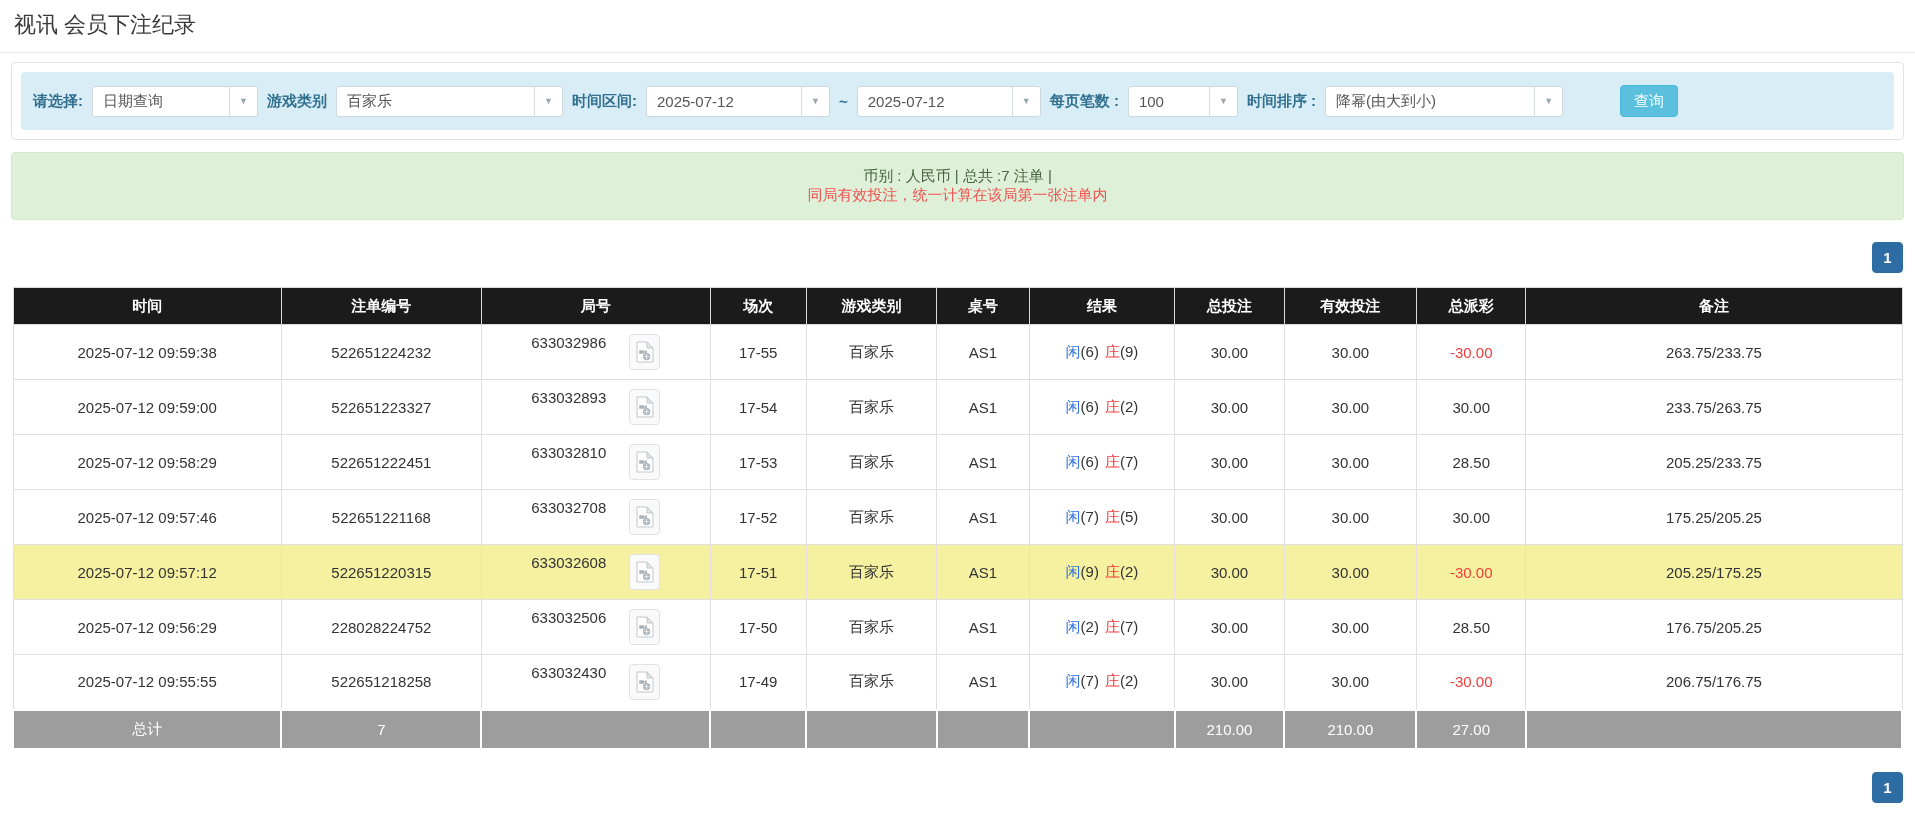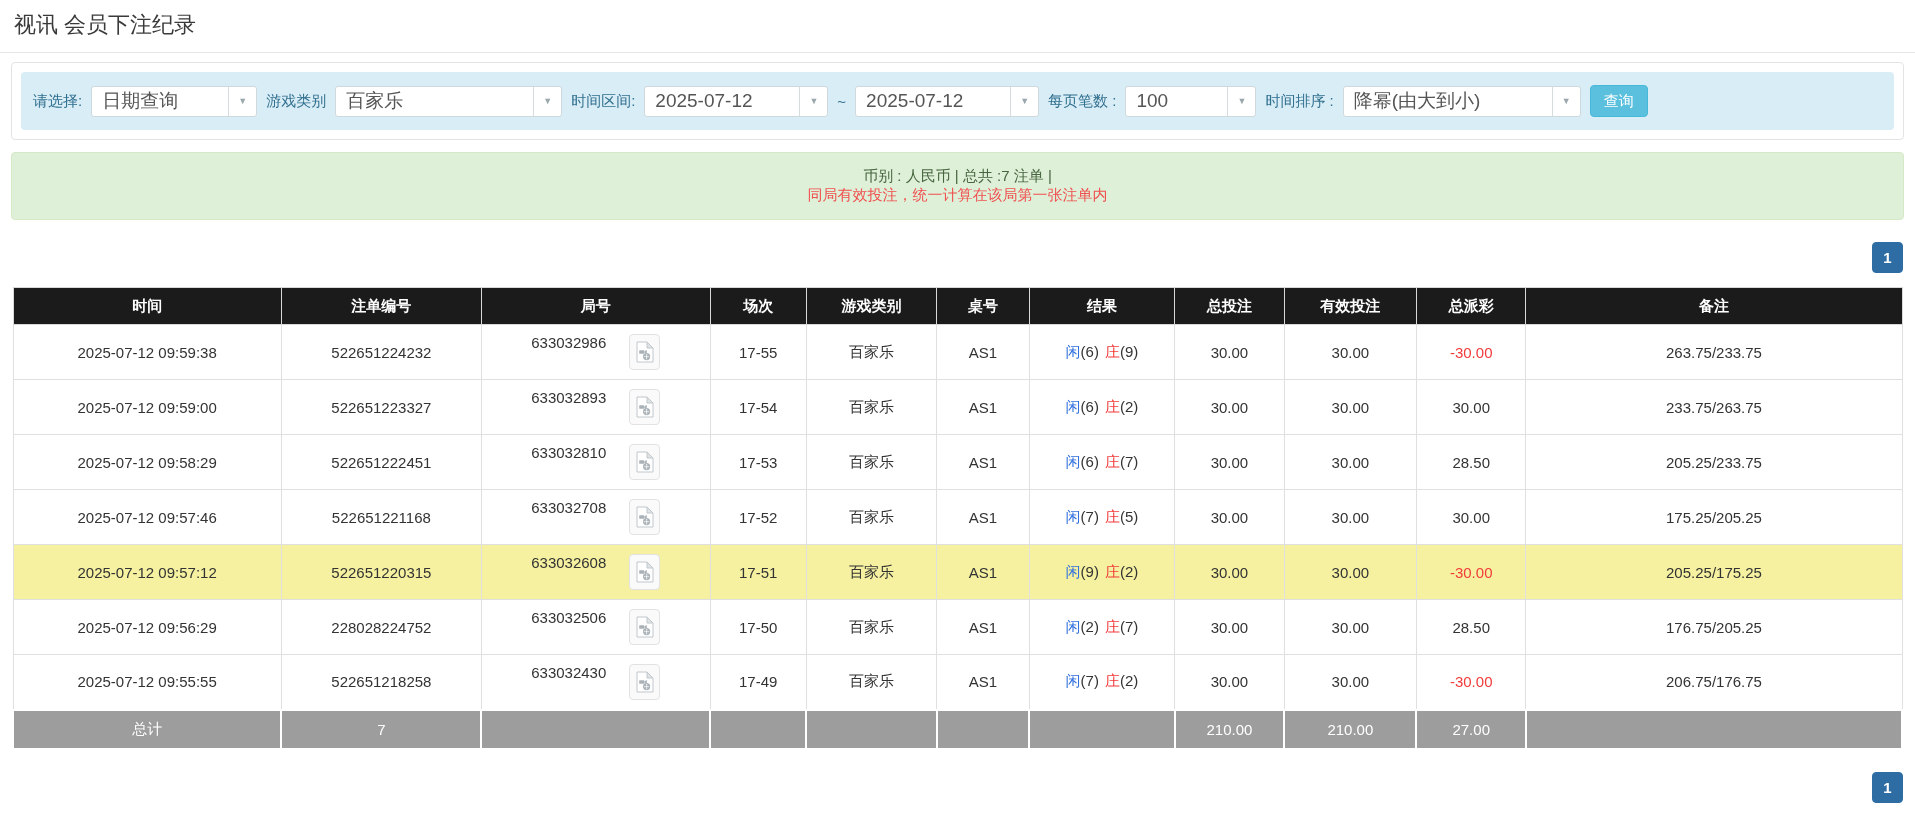--- a/index.html
+++ b/index.html
@@ -6,27 +6,27 @@
   html,body { margin:0; padding:0; background:#fff; width:1915px; height:818px; overflow:hidden;
     font-family:"Liberation Sans","DejaVu Sans",sans-serif; }
 
   
   .page-header { padding:10px 14px 12px 14px; border-bottom:1px solid #e7e7e7; }
   .page-title { font-size:22px; color:#3a3a3a;margin-top:34px; }
 
   
   .filter-panel { margin:9px 11px 0 11px; background:#fff; border:1px solid #e3e3e3; border-radius:4px; padding:9px; }
   .filter-bar { background:#d9edf7; border-radius:4px; padding:13px 12px; display:flex; align-items:center; gap:9px; }
-  .flt-label { color:#31708f; font-weight:normal; font-size:15px; white-space:nowrap; }
+  .flt-label { color:#31708f; font-weight:bold; font-size:15px; white-space:nowrap; }
   .sel { display:flex; align-items:stretch; background:#fff; border:1px solid #cfd9db; border-radius:3px; height:31px; }
-  .sel .val { padding:12px 10px; font-size:19px; color:#555; flex:1; display:flex; align-items:center; white-space:nowrap; overflow:hidden; }
+  .sel .val { padding:12px 10px; font-size:15px; color:#555; flex:1; display:flex; align-items:center; white-space:nowrap; overflow:hidden; }
   .sel .arrow { width:28px; border-left:1px solid #d5dddf; display:flex; align-items:center; justify-content:center; color:#9aa7ac; font-size:9px; }
-  .w1{width:166px} .w2{width:227px} .w3{width:184px} .w4{width:184px} .w5{width:131px} .w6{width:238px}
+  .w1{width:166px} .w2{width:227px} .w3{width:184px} .w4{width:184px} .w5{width:110px} .w6{width:238px}
   .search-btn { background:#5bc0de; border:1px solid #46b8da; color:#fff; font-size:15px; border-radius:4px;
-    height:32px; padding:0 13px; cursor:pointer; }
+    height:32px; padding:0 13px; cursor:pointer;margin-left:48px; }
 
   
   .summary-bar { margin:12px 11px 0 11px; background:#dff0d8; border:1px solid #d6e9c6; border-radius:4px;
     padding:14px 14px; display:flex; justify-content:space-between; align-items:center; font-size:15px;flex-direction:column; }
   .summary-left { color:#47653f; }
   .summary-note { color:#f05050;font-family:Liberation Mono, monospace; }
 
   
   .pager { display:flex; justify-content:flex-end; margin:22px 12px 14px 12px; }
   .pager.bottom { margin:22px 12px 0 12px; }

